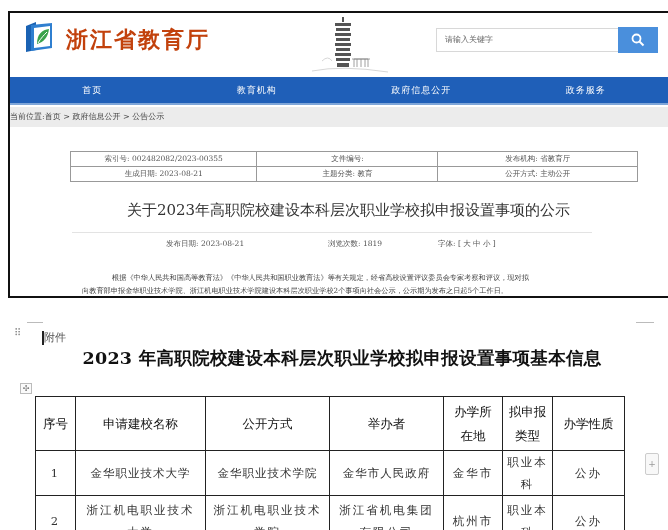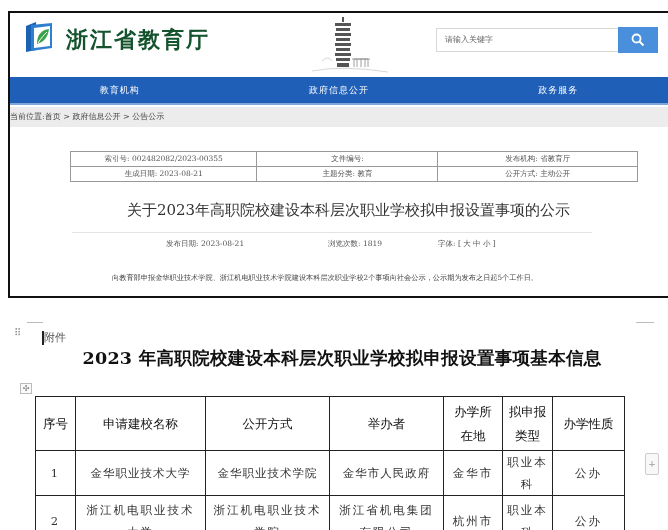--- a/index.html
+++ b/index.html
@@ -9,21 +9,21 @@
   
   .web-frame {
     position: absolute; left: 8px; top: 11px; width: 660px; height: 287px;
     border-left: 2px solid #111; border-top: 2px solid #111; border-bottom: 2px solid #111;
     background: #fff; overflow: hidden;
   }
   .site-header { position: relative; height: 64px; background: #fff; }
   .logo { position: absolute; left: 12px; top: 7px; width: 34px; height: 34px; }
   .site-title {
     position: absolute; left: 56px; top: 12px; font-size: 22px; font-weight: bold;
-    letter-spacing: 2px; color: #14532d; font-family: "DejaVu Serif", serif;
+    letter-spacing: 2px; color: #c2410c; font-family: "DejaVu Serif", serif;
   }
   .pagoda { position: absolute; left: 292px; top: 2px; width: 88px; height: 60px; }
   .search-box {
     position: absolute; left: 426px; top: 15px; width: 182px; height: 24px;
     border: 1px solid #d8d8d8; border-right: none; background: #fff;
     font-size: 8px; color: #666; padding: 0 8px; line-height: 22px;
     font-family: "DejaVu Sans", sans-serif;
   }
   .search-btn {
     position: absolute; left: 608px; top: 14px; width: 40px; height: 26px;
@@ -132,20 +132,21 @@
     <div class="search-box">请输入关键字</div>
     <div class="search-btn">
       <svg width="14" height="14" viewBox="0 0 14 14">
         <circle cx="5.5" cy="5.5" r="4" stroke="#fff" stroke-width="1.8" fill="none"></circle>
         <line x1="8.5" y1="8.5" x2="12.5" y2="12.5" stroke="#fff" stroke-width="2"></line>
       </svg>
     </div>
   </div>
 
   <div class="nav">
+    <div class="nav-item">首页</div>
     <div class="nav-item">教育机构</div>
     <div class="nav-item">政府信息公开</div>
     <div class="nav-item">政务服务</div>
   </div>
 
   <div class="breadcrumb">当前位置:首页 &gt; 政府信息公开 &gt; 公告公示</div>
 
   <table class="meta-table">
     <tbody>
         <tr>
@@ -161,20 +162,21 @@
   </tbody>
     </table>
 
   <div class="article-title">关于2023年高职院校建设本科层次职业学校拟申报设置事项的公示</div>
   <div class="title-rule"></div>
   <div class="info-line" style="left:156px">发布日期: 2023-08-21</div>
   <div class="info-line" style="left:318px">浏览次数: 1819</div>
   <div class="info-line" style="left:428px">字体: [ 大 中 小 ]</div>
 
   <div class="body-text">
+    <p>根据《中华人民共和国高等教育法》《中华人民共和国职业教育法》等有关规定，经省高校设置评议委员会专家考察和评议，现对拟</p>
     <p>向教育部申报金华职业技术学院、浙江机电职业技术学院建设本科层次职业学校2个事项向社会公示，公示期为发布之日起5个工作日。</p>
   </div>
 </div>
 
 <div class="margin-mark-left"></div>
 <div class="margin-mark-right"></div>
 <div class="drag-handle">⠿</div>
 <div class="cursor"></div>
 <div class="attachment-label">附件</div>
 <div class="doc-title">2023 年高职院校建设本科层次职业学校拟申报设置事项基本信息</div>

